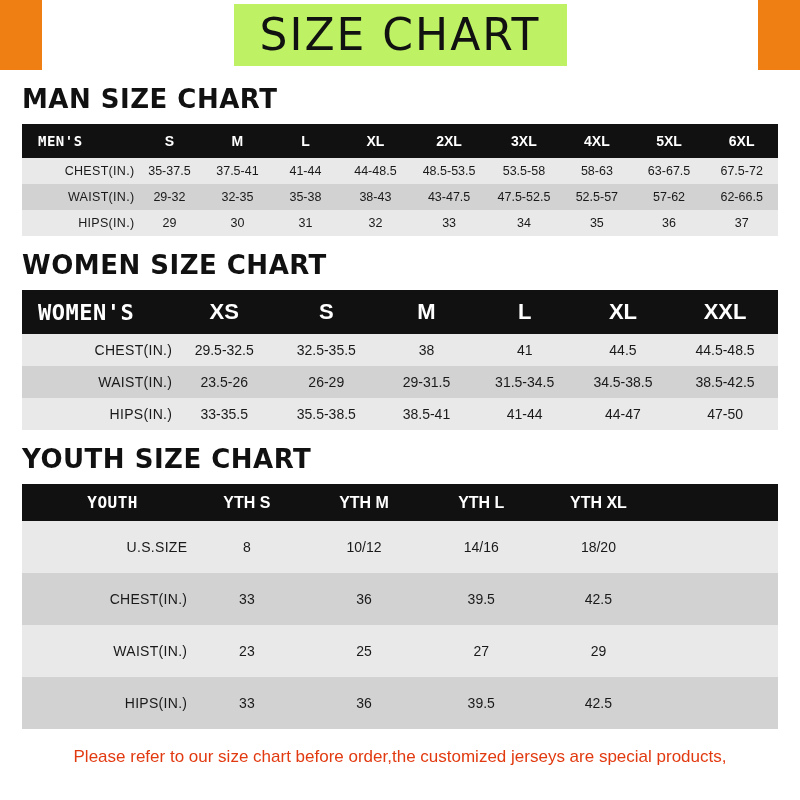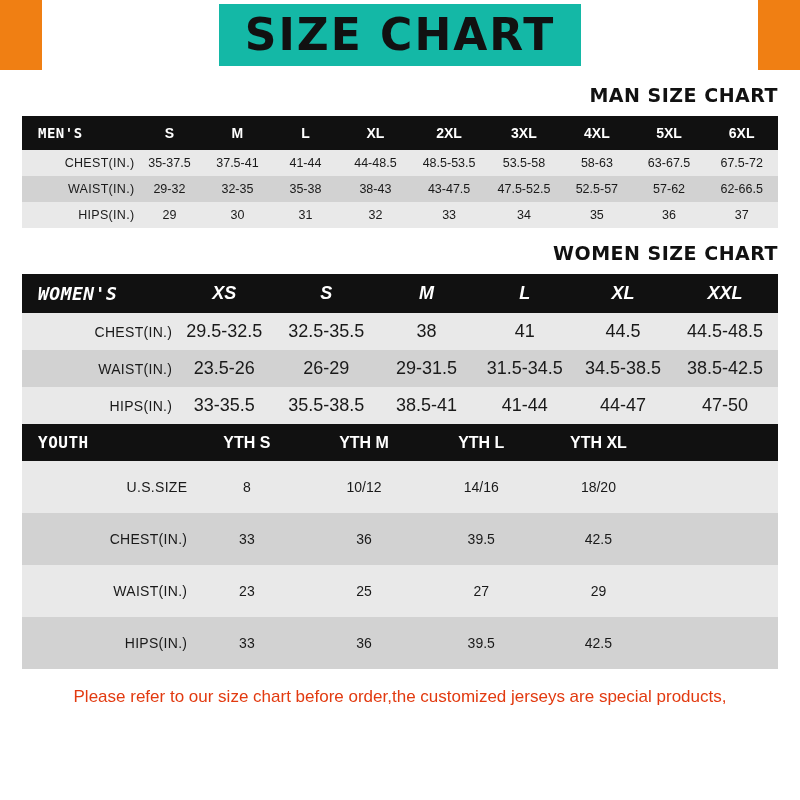--- a/index.html
+++ b/index.html
@@ -25,25 +25,25 @@
   .header-bar {
     position: relative;
     height: 70px;
     background: #f07f13;
     display: flex;
     align-items: center;
     justify-content: center;
   }
   .header-title {
     font-family: "DejaVu Sans", sans-serif;
-    font-weight: bold;
+    font-weight: normal;
     font-size: 44px;
     letter-spacing: 2px;
     color: #111111;
-    background: #14b8a6;
+    background: #bef264;
     padding: 0 26px;
     line-height: 62px;
     height: 62px;
     display: block;
     white-space: nowrap;
   }
   .header-white-strip {
     position: absolute;
     left: 42px;
     right: 42px;
@@ -58,24 +58,24 @@
     align-items: center;
     justify-content: center;
   }
 
   .content {
     padding: 0 22px;
     box-sizing: border-box;
   }
 
   .section-title {
-    text-align: right;
+    text-align: left;
     font-family: "DejaVu Sans", sans-serif;
     font-weight: bold;
-    font-size: 19px;
+    font-size: 26px;
     color: #111111;
     letter-spacing: 0.5px;
     margin: 14px 0 10px 0;
   }
 
   table.size-table {
     width: 100%;
     border-collapse: collapse;
     table-layout: fixed;
   }
@@ -109,25 +109,25 @@
     letter-spacing: 0.3px;
   }
   tr.band-light td { background: #e9e9e9; }
   tr.band-dark td  { background: #d2d2d2; }
 
   
   #men-table thead th { font-size: 14px; }
   #men-table td { font-size: 12.5px; }
   #men-table tbody td { padding: 6px 1px; }
 
-  #women-table thead th { font-size: 18px; font-style: italic; }
-  #women-table tbody td { font-size: 18px; padding: 8px 1px; }
+  #women-table thead th { font-size: 22px; }
+  #women-table tbody td { font-size: 14px; padding: 8px 1px; }
   #women-table tbody td.row-label { font-size: 14px; }
 
-  #youth-table thead th { font-size: 16px; }
+  #youth-table thead th { font-size: 16px; text-align: center; }
   #youth-table tbody td { font-size: 14px; padding: 18px 1px; }
   #youth-table tbody td.row-label { font-size: 14px; }
 
   .footer-note {
     margin-top: 16px;
     padding: 0 6px;
     color: #e23a10;
     font-size: 17px;
     line-height: 1.45;
     text-align: center;
@@ -263,20 +263,21 @@
           <td>33-35.5</td>
           <td>35.5-38.5</td>
           <td>38.5-41</td>
           <td>41-44</td>
           <td>44-47</td>
           <td>47-50</td>
         </tr>
       </tbody>
     </table>
 
+    <div class="section-title">YOUTH SIZE CHART</div>
     <table class="size-table" id="youth-table">
       <colgroup>
         <col style="width:22%">
         <col style="width:15.5%">
           <col style="width:15.5%">
           <col style="width:15.5%">
           <col style="width:15.5%">
         <col style="width:16%">
       </colgroup>
       <thead>

